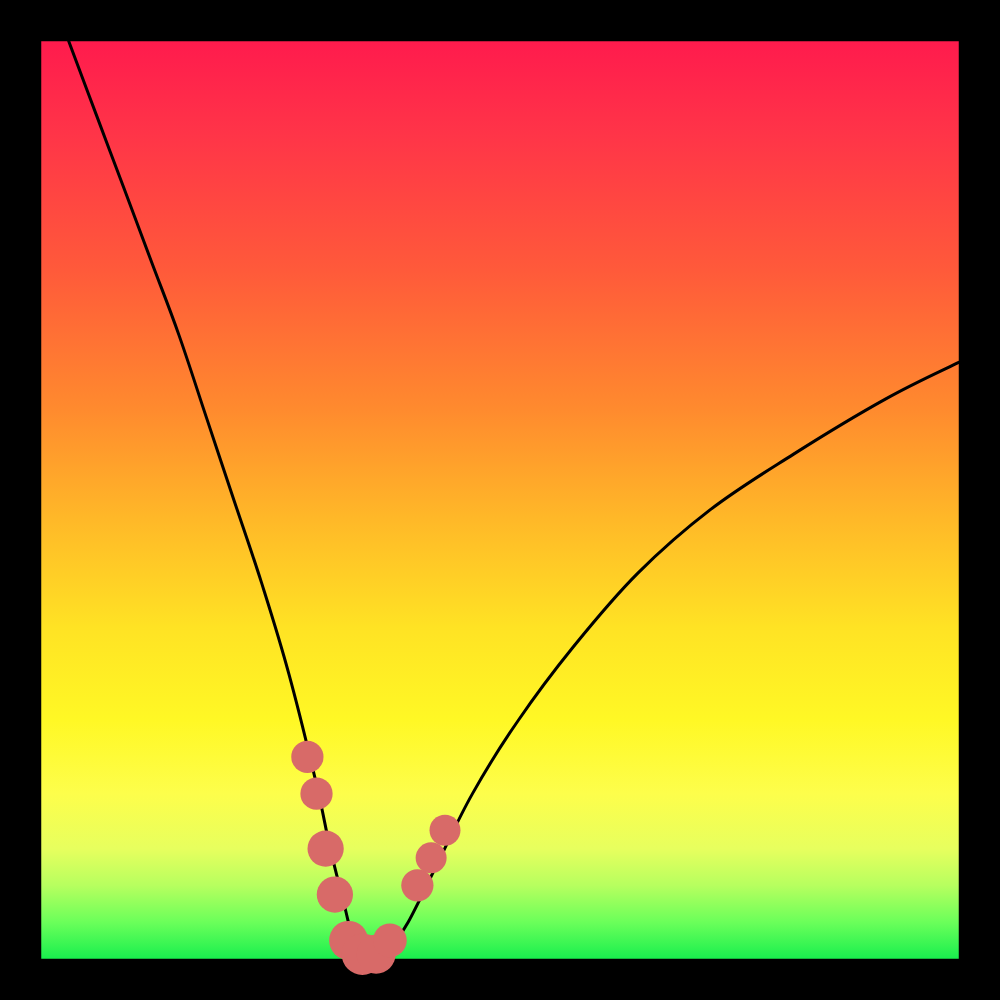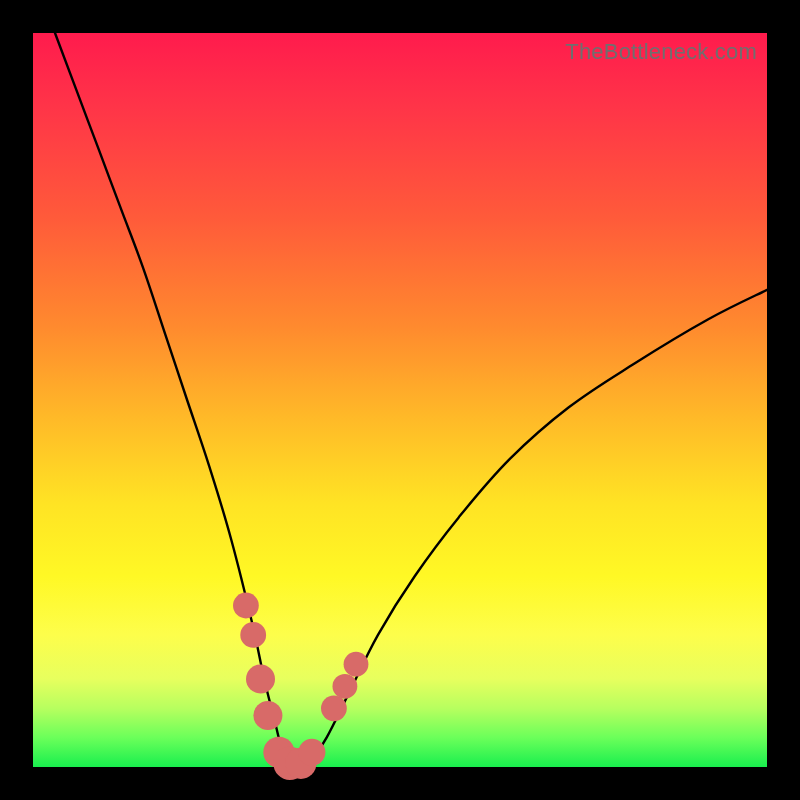--- a/index.html
+++ b/index.html
@@ -59,21 +59,20 @@
     overflow: visible;
   }
 </style>
 </head>
 <body>
 
 <div class="frame">
 
   <div class="plot-area">
 
-    <div class="watermark">TheBottleneck.com</div>
 
     <svg class="curves" viewBox="0 0 734 734" preserveAspectRatio="none">
       <path id="curve-path" fill="none" stroke="#000" stroke-width="2.4" stroke-linecap="round" stroke-linejoin="round" d="M 22.0 0.0 C 26.0 10.6, 36.1 37.6, 44.0 58.7 C 52.0 79.9, 58.1 96.3, 66.1 117.4 C 74.0 138.6, 80.2 155.0, 88.1 176.2 C 96.0 197.3, 102.2 212.4, 110.1 234.9 C 118.0 257.3, 124.2 277.2, 132.1 300.9 C 140.0 324.7, 146.2 343.2, 154.1 367.0 C 162.1 390.8, 168.2 408.0, 176.2 433.1 C 184.1 458.2, 190.3 477.4, 198.2 506.5 C 206.1 535.5, 214.3 569.4, 220.2 594.5 C 226.1 619.6, 227.2 628.7, 231.2 645.9 C 235.2 663.1, 238.9 676.7, 242.2 690.0 C 245.5 703.2, 246.9 711.4, 249.6 719.3 C 252.2 727.2, 254.3 731.4, 256.9 734.0 C 259.5 736.6, 261.6 734.0, 264.2 734.0 C 266.9 734.0, 268.9 735.3, 271.6 734.0 C 274.2 732.7, 275.0 731.9, 278.9 726.7 C 282.9 721.4, 287.0 716.5, 293.6 704.6 C 300.2 692.7, 306.4 679.1, 315.6 660.6 C 324.9 642.1, 333.1 623.0, 345.0 601.9 C 356.9 580.7, 367.1 564.3, 381.7 543.2 C 396.2 522.0, 408.5 505.6, 425.7 484.4 C 442.9 463.3, 457.3 445.5, 477.1 425.7 C 496.9 405.9, 513.4 391.5, 535.8 374.3 C 558.3 357.2, 576.8 346.2, 601.9 330.3 C 627.0 314.4, 651.5 299.5, 675.3 286.3 C 699.1 273.0, 723.4 262.2, 734.0 256.9"></path>
       <g id="markers">
           <circle cx="212.9" cy="572.5" r="12.9" fill="#d86a68" stroke="#b24d4d" stroke-width="0"></circle>
           <circle cx="220.2" cy="601.9" r="12.9" fill="#d86a68" stroke="#b24d4d" stroke-width="0"></circle>
           <circle cx="227.5" cy="645.9" r="14.5" fill="#d86a68" stroke="#b24d4d" stroke-width="0"></circle>
           <circle cx="234.9" cy="682.6" r="14.5" fill="#d86a68" stroke="#b24d4d" stroke-width="0"></circle>
           <circle cx="245.9" cy="719.3" r="15.6" fill="#d86a68" stroke="#b24d4d" stroke-width="0"></circle>
           <circle cx="256.9" cy="730.3" r="16.6" fill="#d86a68" stroke="#b24d4d" stroke-width="0"></circle>

